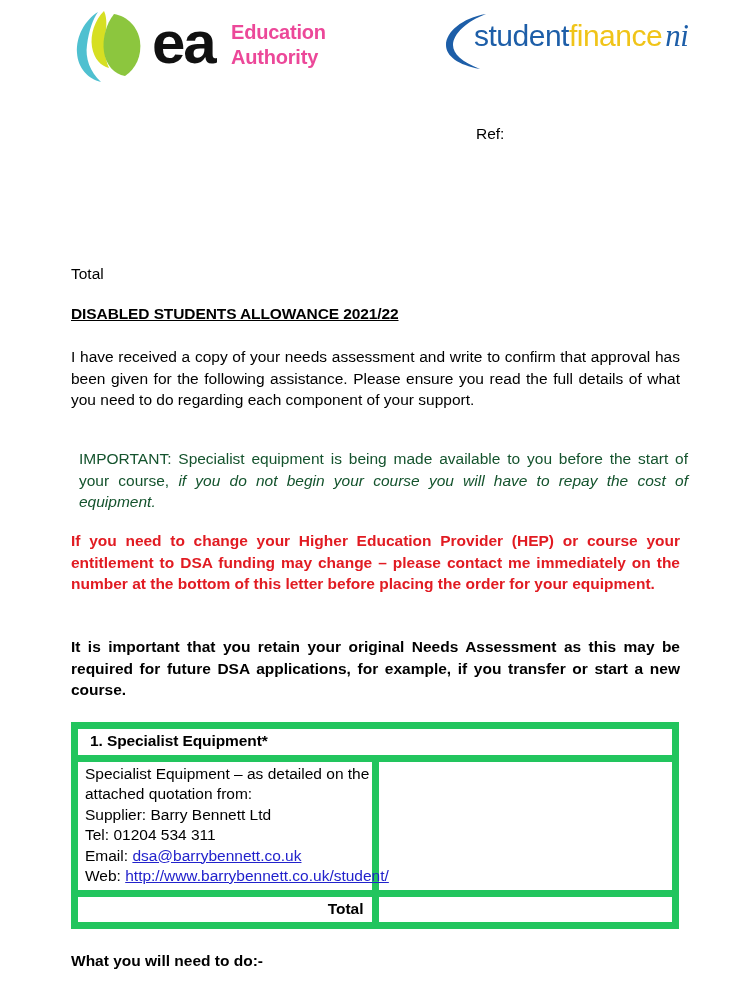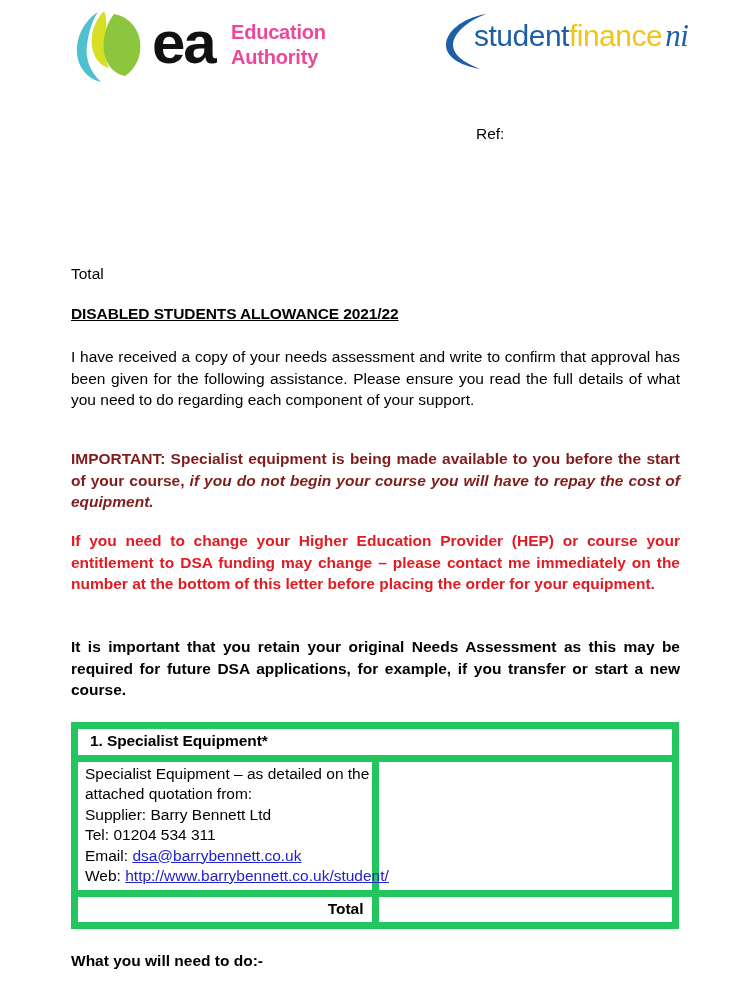--- a/index.html
+++ b/index.html
@@ -130,21 +130,21 @@
 
   .para {
     position: absolute;
     left: 0;
     width: 609px;
     font-size: 15.5px;
     line-height: 21.5px;
     text-align: justify;
   }
   .para.intro   { top: 346px; }
-  .para.important { top: 448px; color: #7f1d1d; font-weight: bold; }
+  .para.important { top: 448px; color: #14532d; font-weight: normal; margin-left: 8px; }
   .para.hep     { top: 530px; color: #e11b22; font-weight: bold; }
   .para.retain  { top: 636px; font-weight: bold; }
 
   .para i { font-style: italic; }
 
   
   .eq-table {
     position: absolute;
     left: 0;
     top: 722px;

